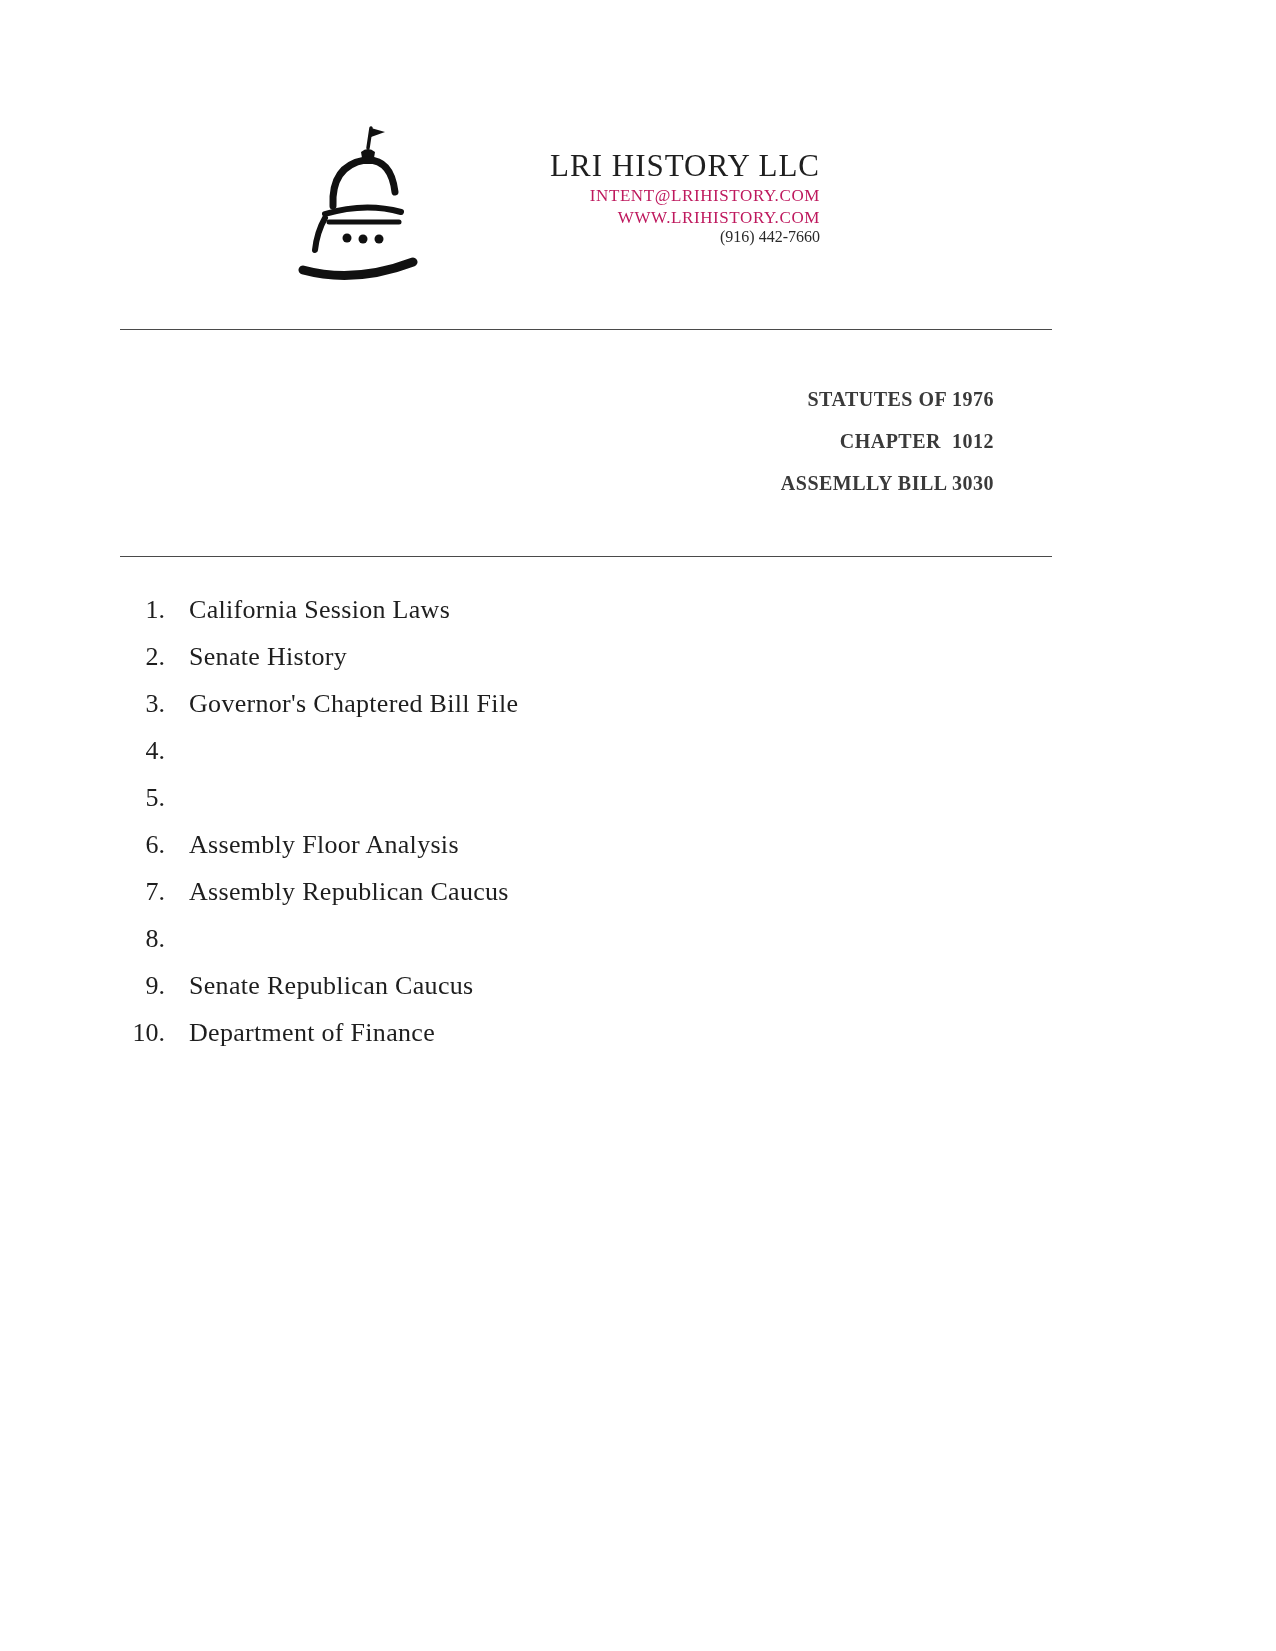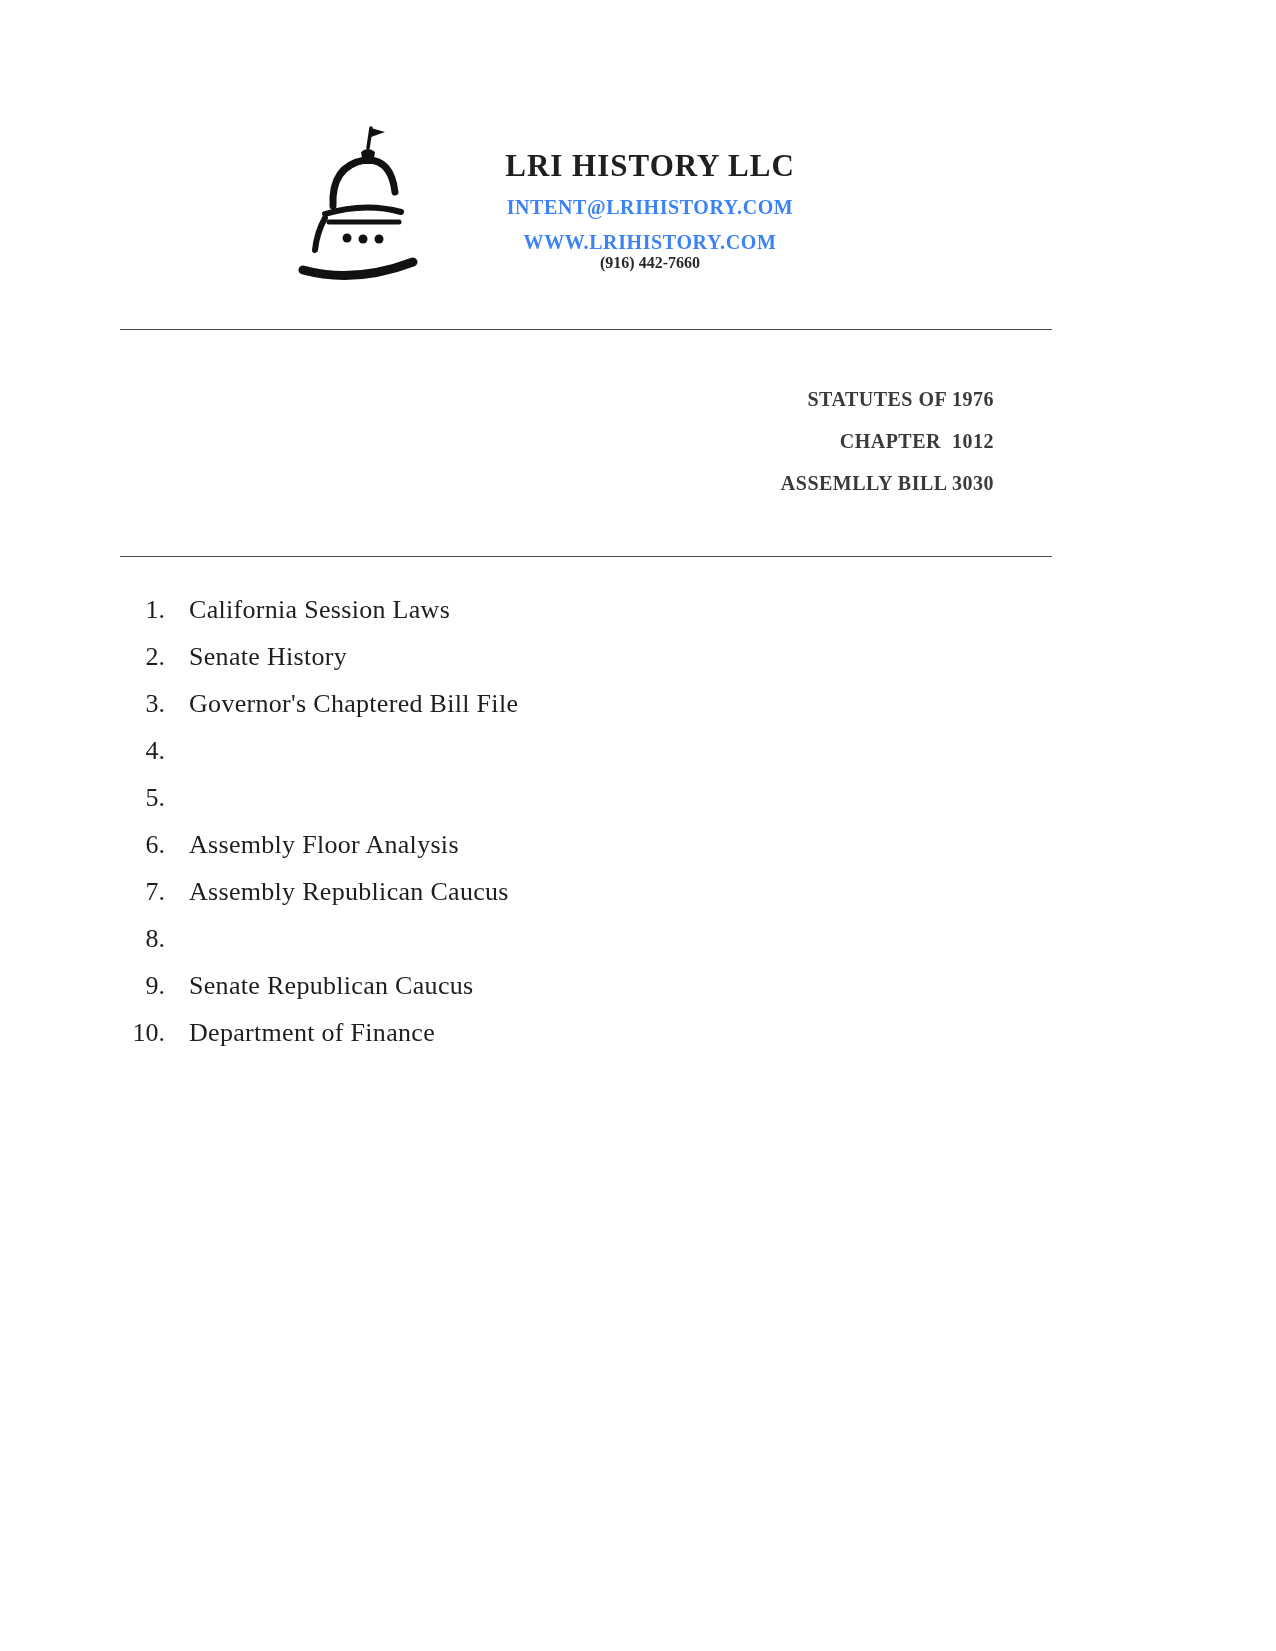--- a/index.html
+++ b/index.html
@@ -26,35 +26,34 @@
   }
   .logo-wrap {
     width: 145px;
     height: 165px;
     flex: 0 0 auto;
   }
   .logo-wrap svg { width: 100%; height: 100%; }
   .head-text {
     margin-left: 40px;
     width: 340px;
-    text-align: center;
+    text-align: right;
     padding-top: 26px;
-    font-weight: bold;
   }
   .company-name {
     font-size: 31px;
     letter-spacing: 1px;
     color: #1f1f1f;
     white-space: nowrap;
   }
   .contact-line {
-    margin-top: 12px;
-    font-size: 20px;
+    margin-top: 2px;
+    font-size: 17px;
     letter-spacing: 0.6px;
-    color: #3b82f6;
+    color: #be185d;
     white-space: nowrap;
   }
   .phone-line {
     font-size: 16px;
     color: #2a2a2a;
   }
 
   
   .rule {
     border: none;

